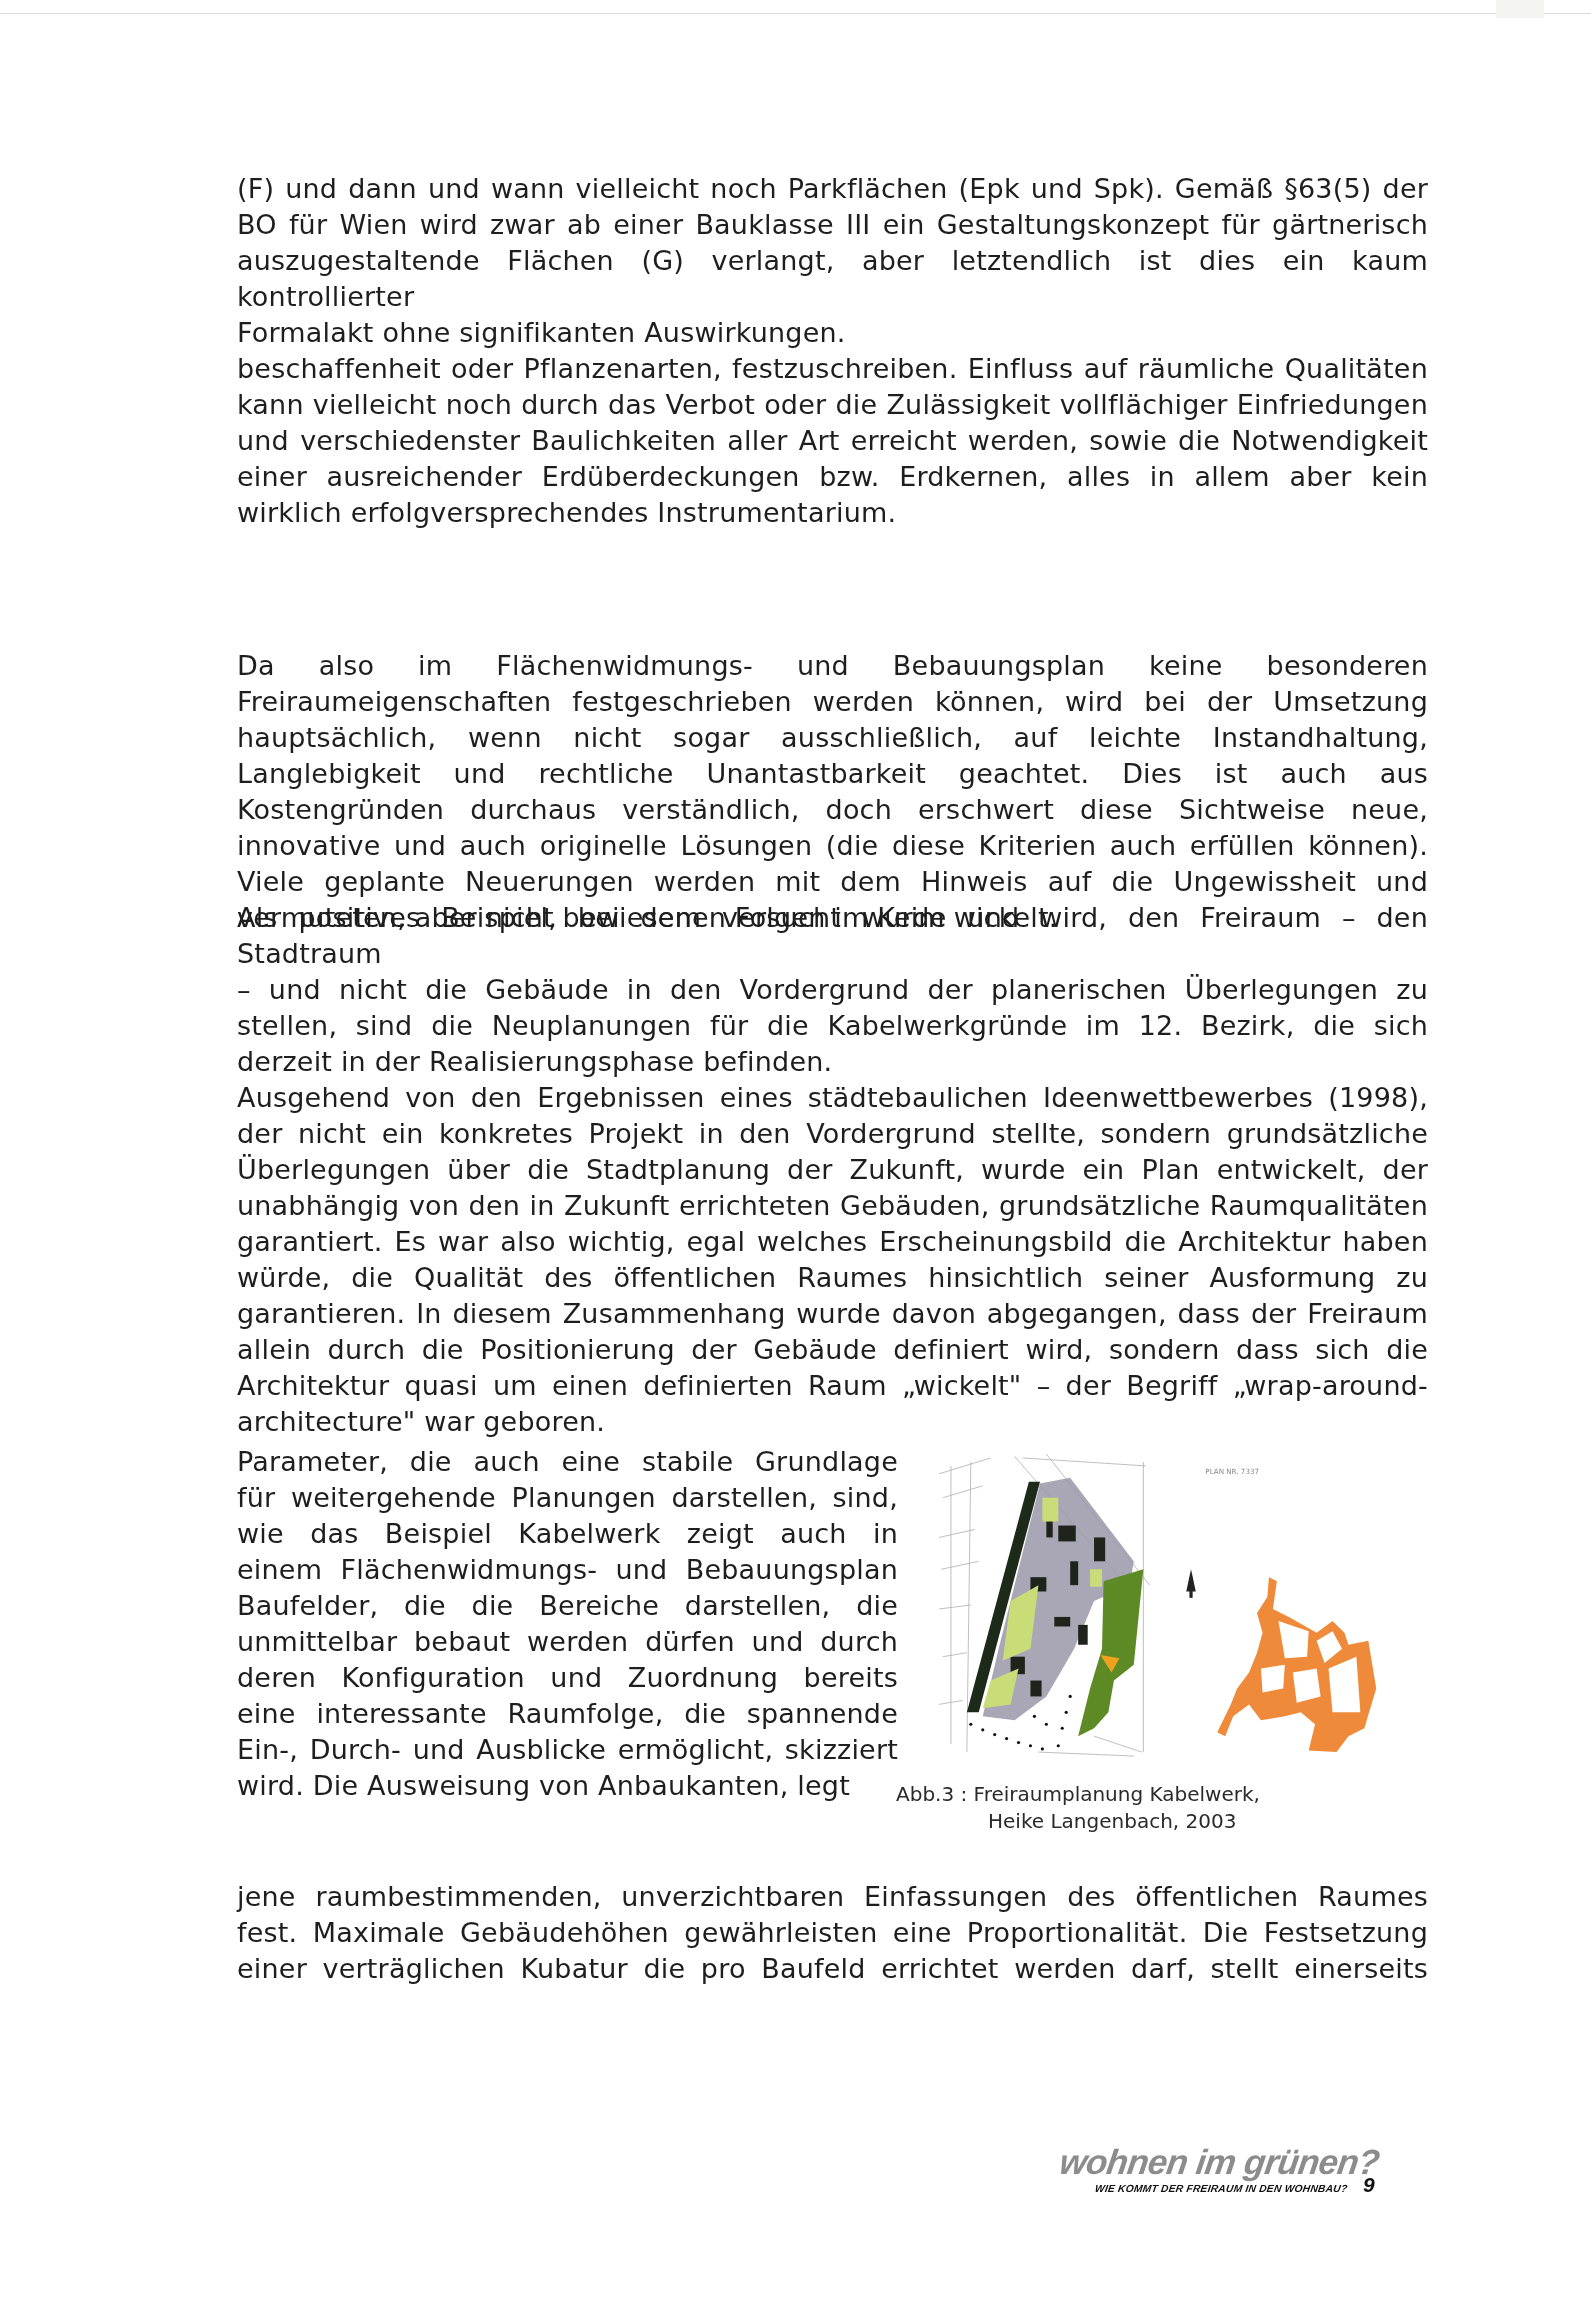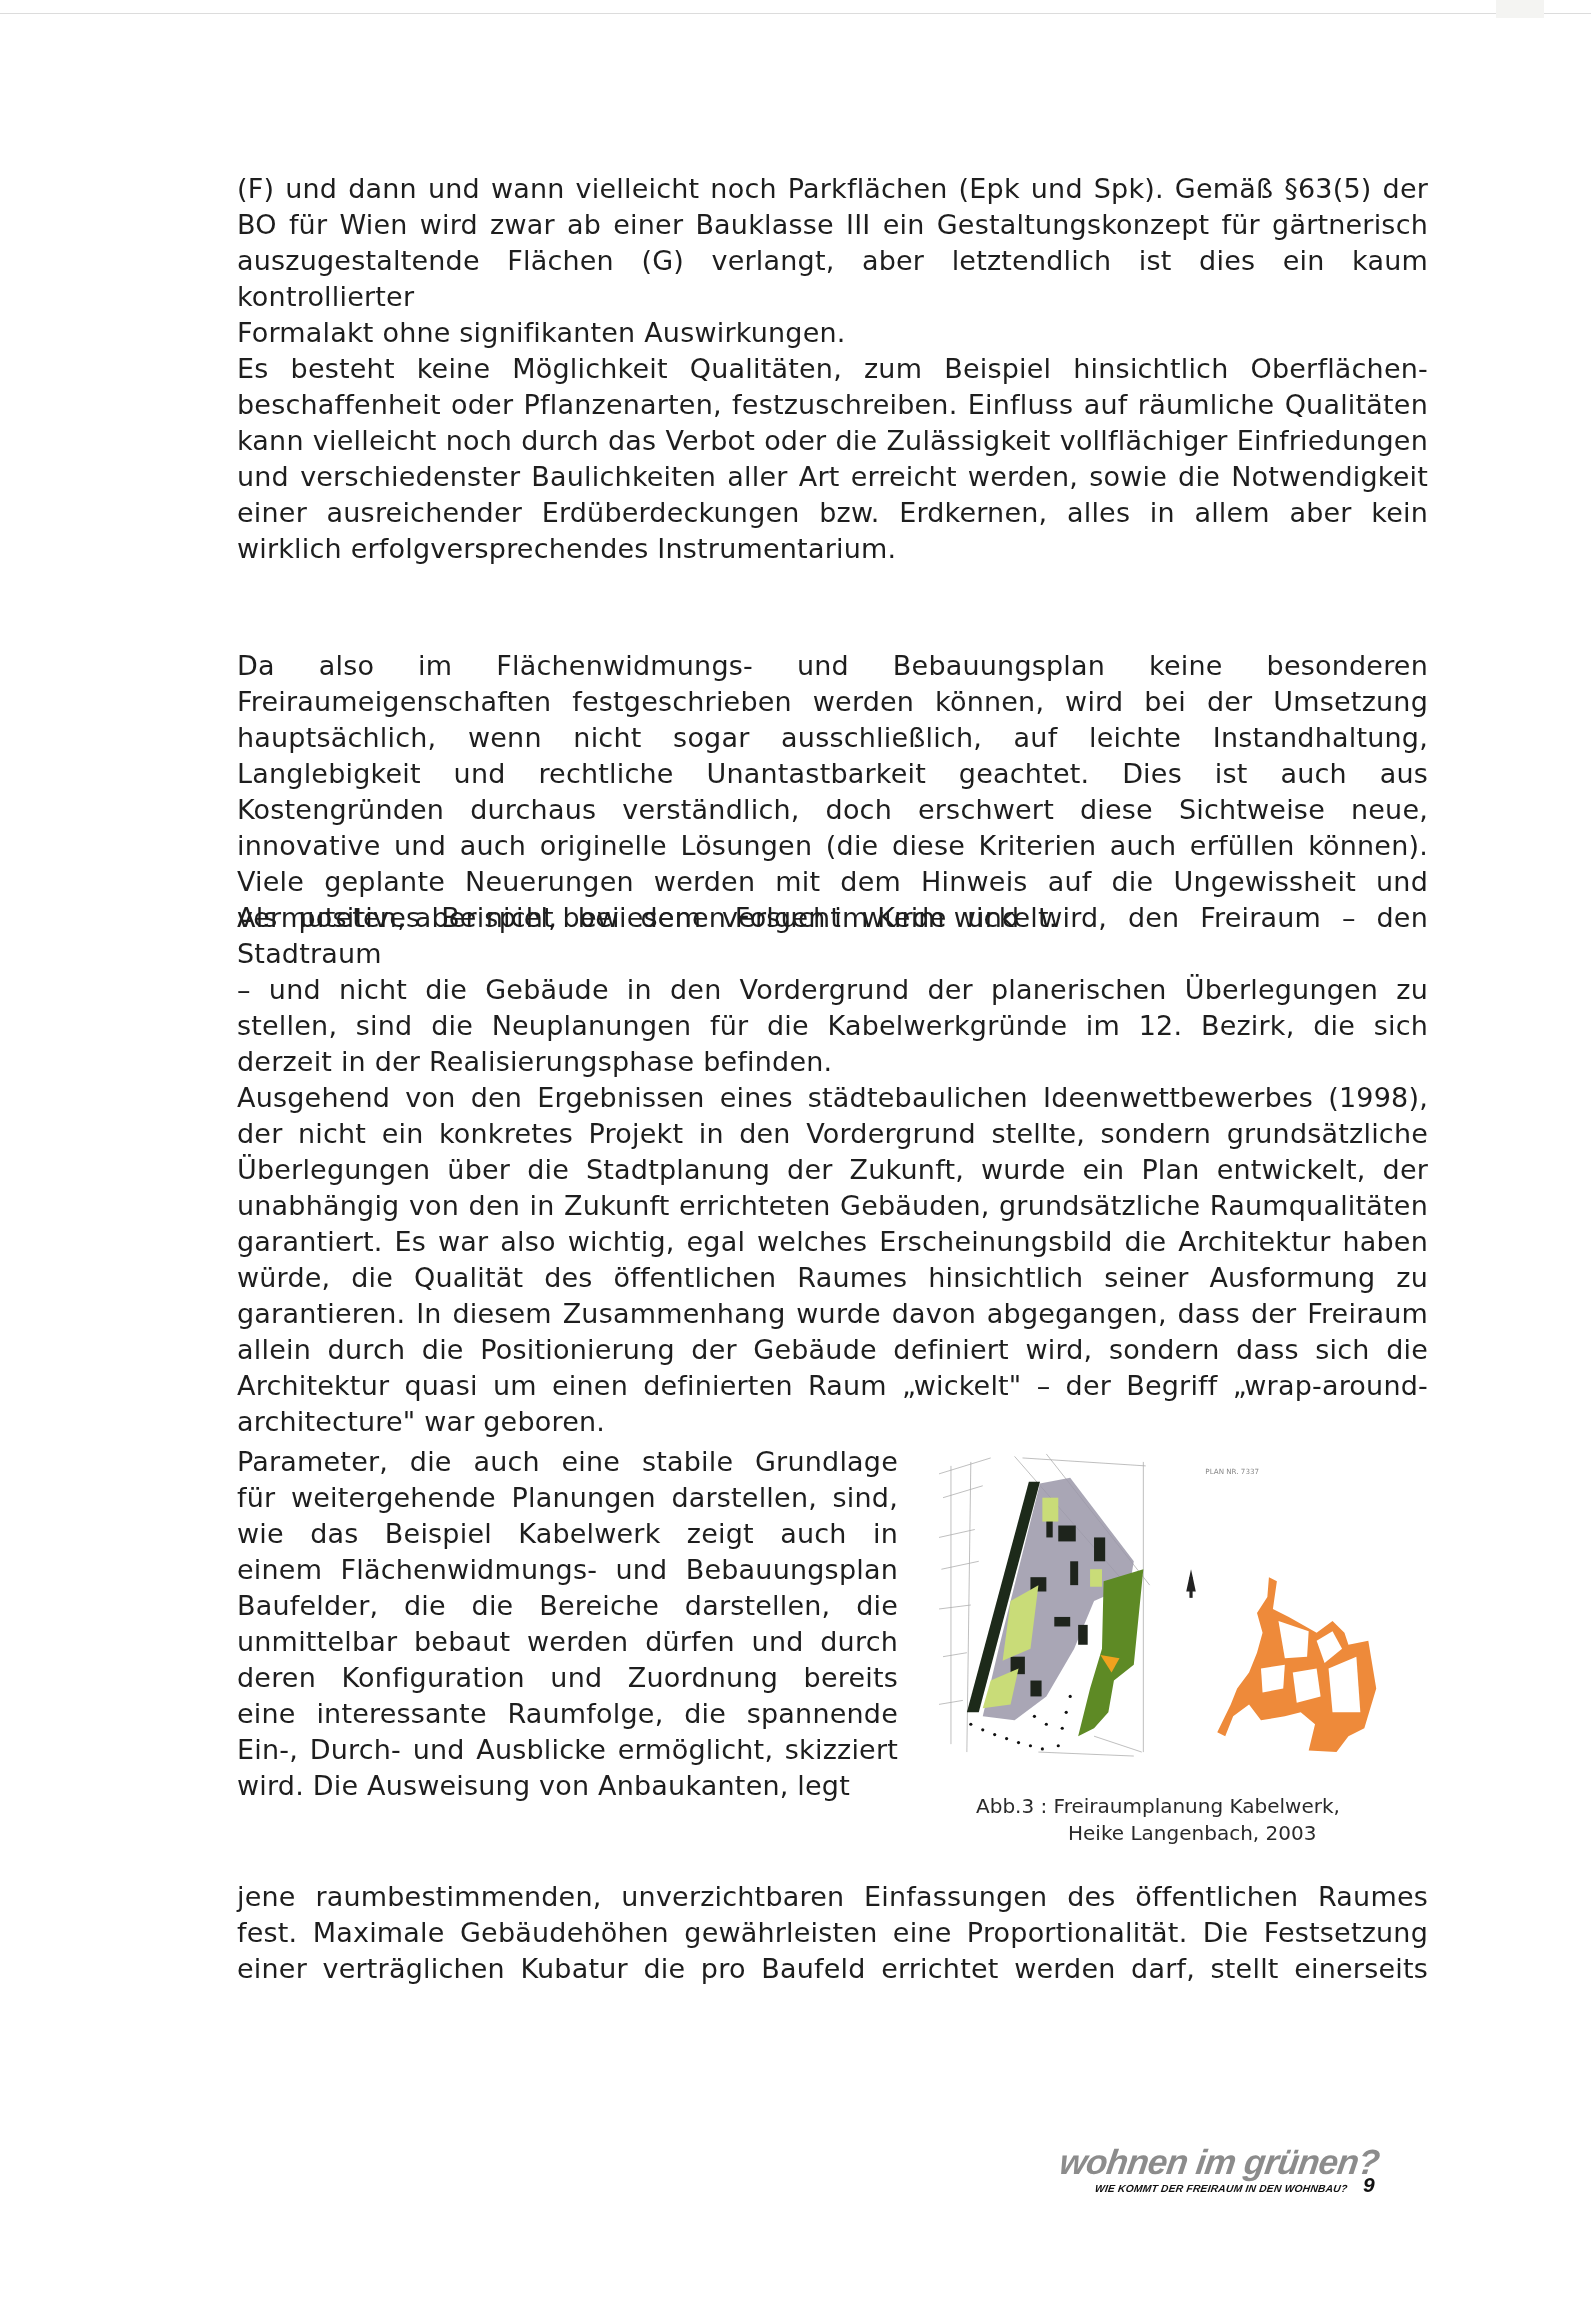--- a/index.html
+++ b/index.html
@@ -10,42 +10,41 @@
   .para { position:absolute; left:237px; width:1191px; font-size:27px; line-height:36px;
           text-align:justify; letter-spacing:0.2px; margin:0; }
   .para span.ln { display:block; text-align:justify; text-align-last:justify; }
   .para span.ln.last { text-align-last:left; }
   #p1 { top:171px; }
   #p2 { top:604px;margin-top:44px; }
   #p3 { top:900px; }
   #p4 { top:1444px; width:661px; }
   #p5 { top:1879px; }
   .figure { position:absolute; left:935px; top:1450px; width:489px; height:314px; }
-  .caption { position:absolute; left:976px; top:1781px; width:430px; font-size:20px; line-height:27px; color:#2a2a2a;margin-top:12px; }
+  .caption { position:absolute; left:896px; top:1781px; width:430px; font-size:20px; line-height:27px; color:#2a2a2a; }
   .caption .c2 { display:block; padding-left:92px; }
   .footer-title { position:absolute; left:1060px; top:2142px; font-family:"Liberation Sans", sans-serif;
                   font-weight:bold; font-style:italic; font-size:35px; color:#8c8c8c; letter-spacing:-0.8px;
                   transform:skewX(-8deg); }
   .footer-sub { position:absolute; left:1095px; top:2183px; font-family:"Liberation Sans", sans-serif;
                 font-weight:bold; font-style:italic; font-size:10.3px; color:#111; letter-spacing:0.2px; transform:skewX(-8deg); }
   .footer-page { position:absolute; left:1363px; top:2173px; font-family:"Liberation Sans", sans-serif;
                  font-weight:bold; font-style:italic; font-size:21px; color:#111; }
 </style>
 </head>
 <body>
 
 <div class="topline"></div>
 <div class="topfold"></div>
 
 <div class="para" id="p1">
     <span class="ln">(F) und dann und wann vielleicht noch Parkflächen (Epk und Spk). Gemäß §63(5) der</span>
     <span class="ln">BO für Wien wird zwar ab einer Bauklasse III ein Gestaltungskonzept für gärtnerisch</span>
     <span class="ln">auszugestaltende Flächen (G) verlangt, aber letztendlich ist dies ein kaum kontrollierter</span>
     <span class="ln last">Formalakt ohne signifikanten Auswirkungen.</span>
-    <span class="ln">Es besteht keine Möglichkeit Qualitäten, zum Beispiel hinsichtlich Oberflächen-</span>
     <span class="ln">beschaffenheit oder Pflanzenarten, festzuschreiben. Einfluss auf räumliche Qualitäten</span>
     <span class="ln">kann vielleicht noch durch das Verbot oder die Zulässigkeit vollflächiger Einfriedungen</span>
     <span class="ln">und verschiedenster Baulichkeiten aller Art erreicht werden, sowie die Notwendigkeit</span>
     <span class="ln">einer ausreichender Erdüberdeckungen bzw. Erdkernen, alles in allem aber kein</span>
     <span class="ln last">wirklich erfolgversprechendes Instrumentarium.</span>
   </div>
 <div class="para" id="p2">
     <span class="ln">Da also im Flächenwidmungs- und Bebauungsplan keine besonderen</span>
     <span class="ln">Freiraumeigenschaften festgeschrieben werden können, wird bei der Umsetzung</span>
     <span class="ln">hauptsächlich, wenn nicht sogar ausschließlich, auf leichte Instandhaltung,</span>

